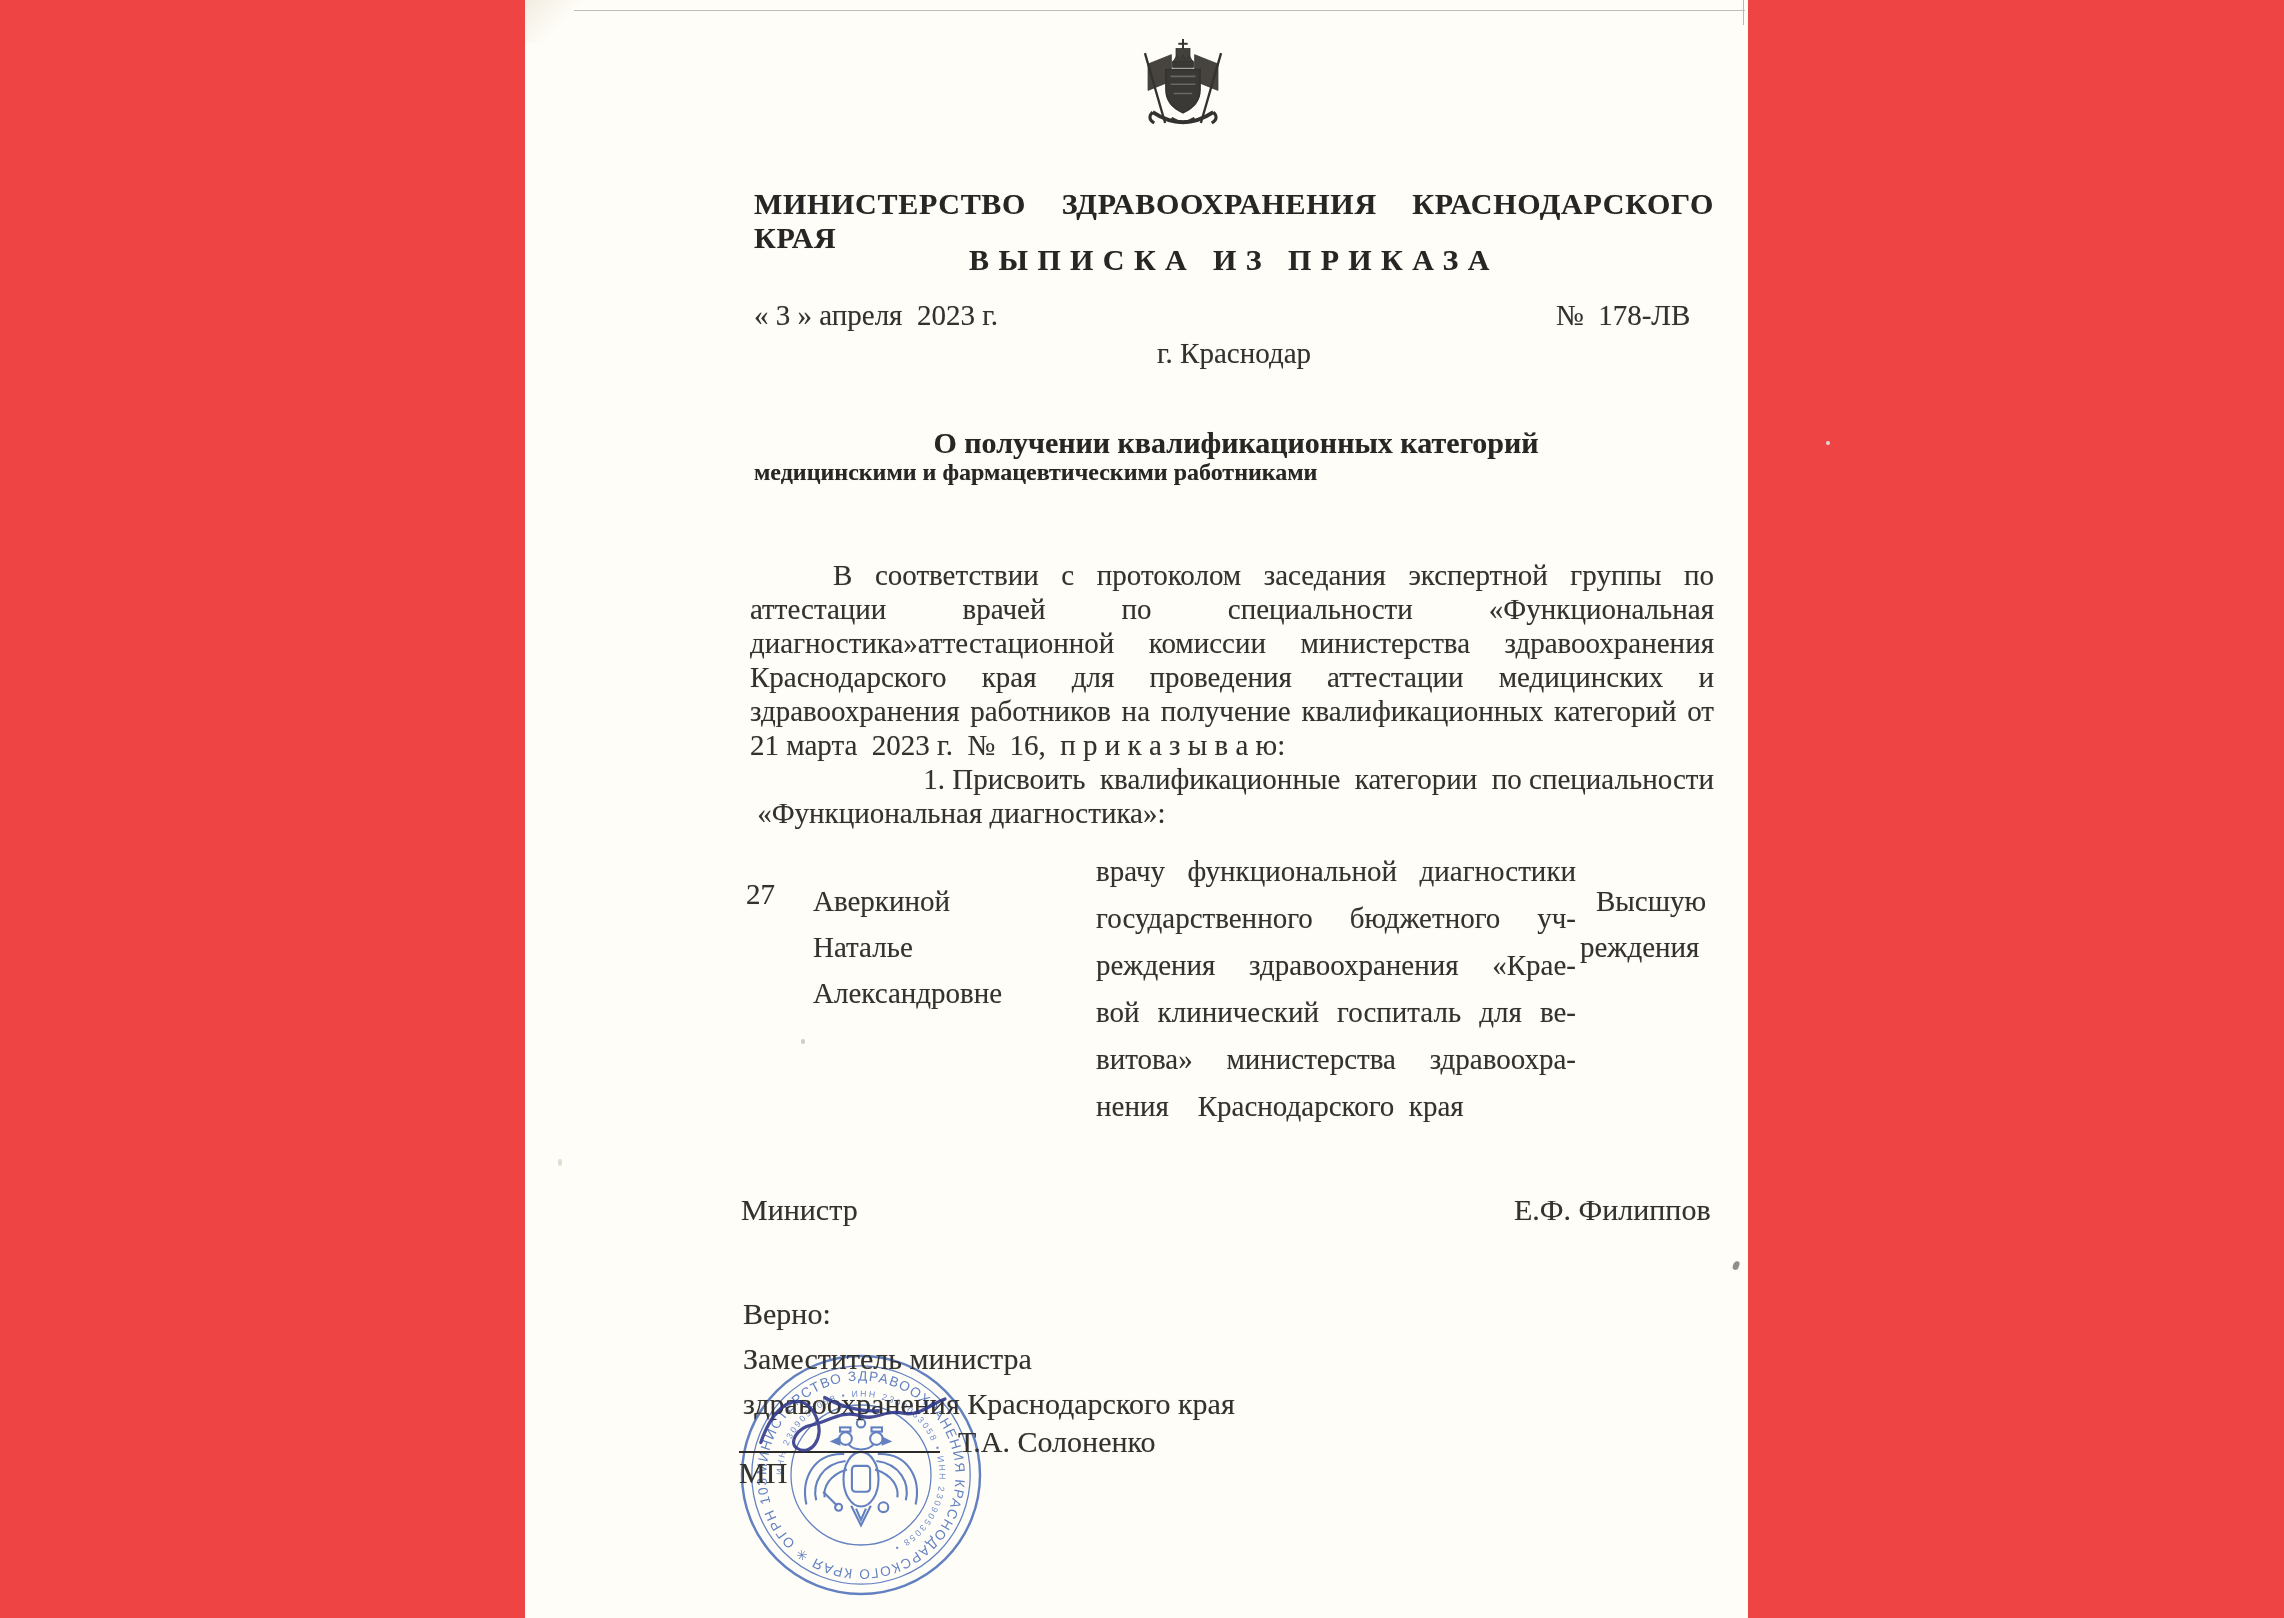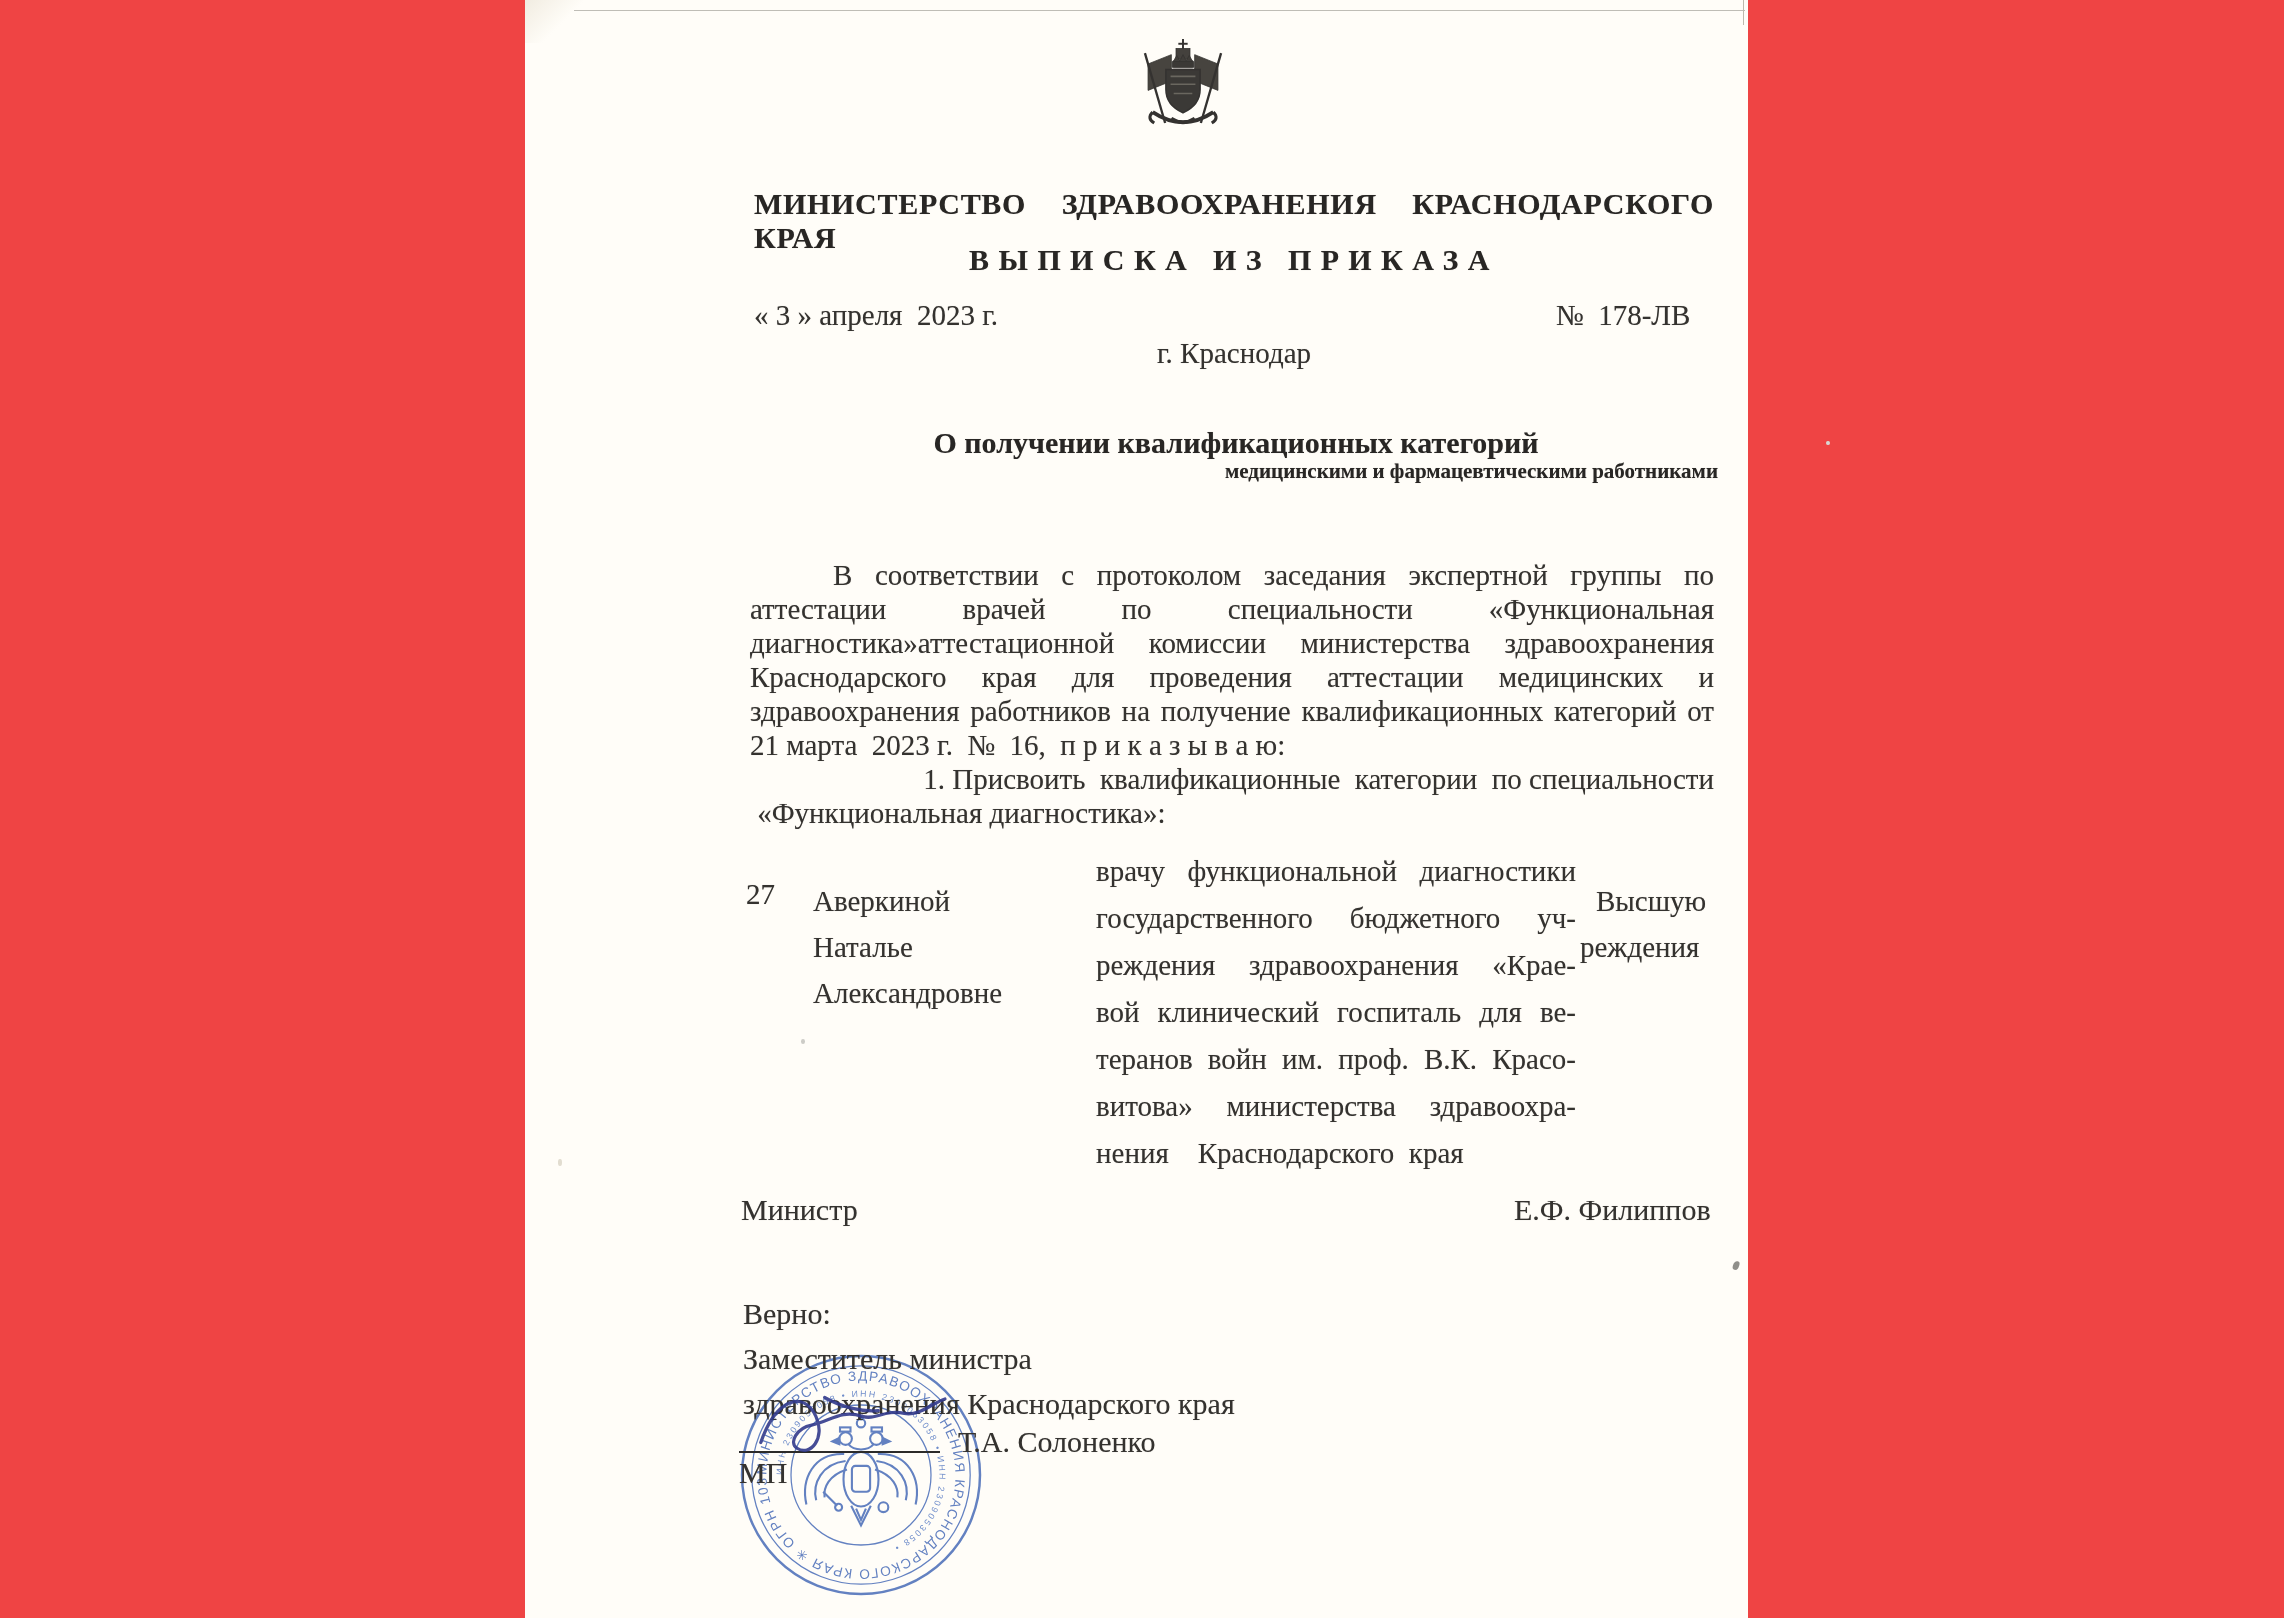--- a/index.html
+++ b/index.html
@@ -71,21 +71,21 @@
 
   <div class="abs t b" style="left:754px;top:243px;width:960px;text-align:center;font-size:30px;letter-spacing:9.4px;">ВЫПИСКА ИЗ ПРИКАЗА</div>
 
   <div class="abs t pre" style="left:754px;top:299px;font-size:29px;">« 3 » апреля  2023 г.</div>
 
   <div class="abs t pre" style="left:1556px;top:299px;font-size:29px;">№  178-ЛВ</div>
 
   <div class="abs t" style="left:754px;top:337px;width:960px;text-align:center;font-size:29px;">г. Краснодар</div>
 
   <div class="abs t b" style="left:754px;top:426px;width:964px;text-align:center;font-size:30px;">О получении квалификационных категорий</div>
-  <div class="abs t b" style="left:754px;top:459px;width:964px;text-align:right;font-size:21px;">медицинскими и фармацевтическими работниками</div>
+  <div class="abs t b" style="left:754px;top:459px;width:964px;text-align:left;font-size:24px;">медицинскими и фармацевтическими работниками</div>
 
   <div class="abs" style="left:750px;top:558px;width:964px;">
     <div class="t body-line jline" style="text-indent:83px;">В соответствии с протоколом заседания экспертной группы по</div>
     <div class="t body-line jline">аттестации врачей по специальности «Функциональная</div>
     <div class="t body-line jline">диагностика»аттестационной комиссии министерства здравоохранения</div>
     <div class="t body-line jline">Краснодарского края для проведения аттестации медицинских и</div>
     <div class="t body-line jline">здравоохранения работников на получение квалификационных категорий от</div>
     <div class="t body-line pre">21 марта  2023 г.  №  16,  п р и к а з ы в а ю:</div>
     <div class="t body-line pre" style="text-indent:83px;text-align:right;">1. Присвоить  квалификационные  категории  по специальности</div>
     <div class="t body-line pre" style="text-indent:7.2px;">«Функциональная диагностика»:</div>
@@ -97,21 +97,20 @@
     <div class="t name-line">Аверкиной</div>
     <div class="t name-line">Наталье</div>
     <div class="t name-line">Александровне</div>
   </div>
 
   <div class="abs" style="left:1096px;top:848px;width:480px;">
     <div class="t desc-line jline">врачу функциональной диагностики</div>
     <div class="t desc-line jline">государственного бюджетного уч-</div>
     <div class="t desc-line jline">реждения здравоохранения «Крае-</div>
     <div class="t desc-line jline">вой клинический госпиталь для ве-</div>
-    <div class="t desc-line jline">теранов войн им. проф. В.К. Красо-</div>
     <div class="t desc-line jline">витова» министерства здравоохра-</div>
     <div class="t desc-line pre">нения    Краснодарского  края</div>
   </div>
 
   <div class="abs" style="left:1580px;top:878px;width:134px;">
     <div class="t cat-line" style="text-indent:16px;">Высшую</div>
     <div class="t cat-line">реждения</div>
   </div>
 
   <div class="abs t" style="left:741px;top:1193px;font-size:30px;">Министр</div>

